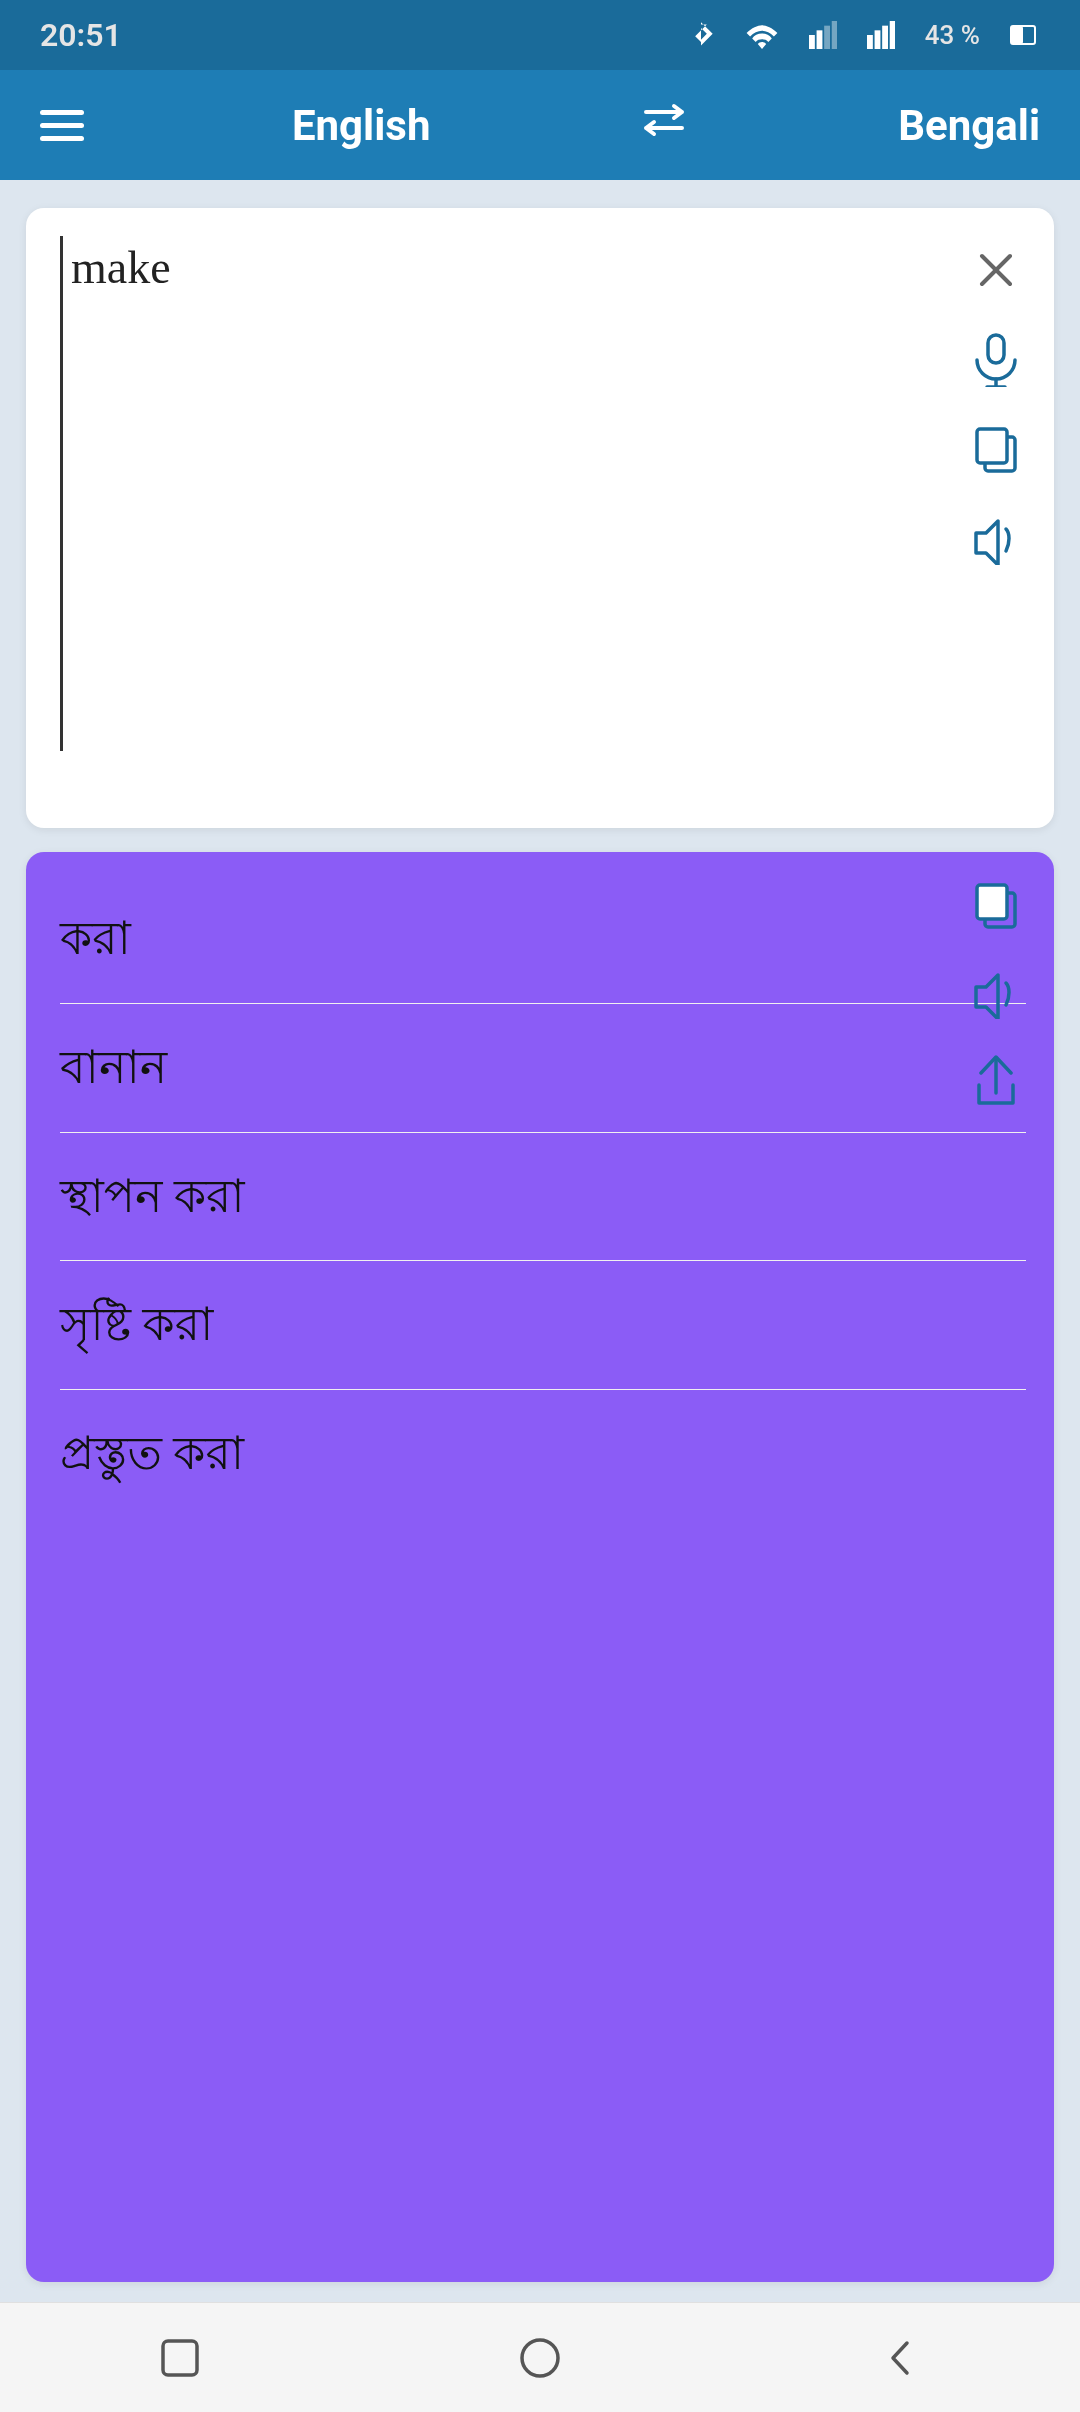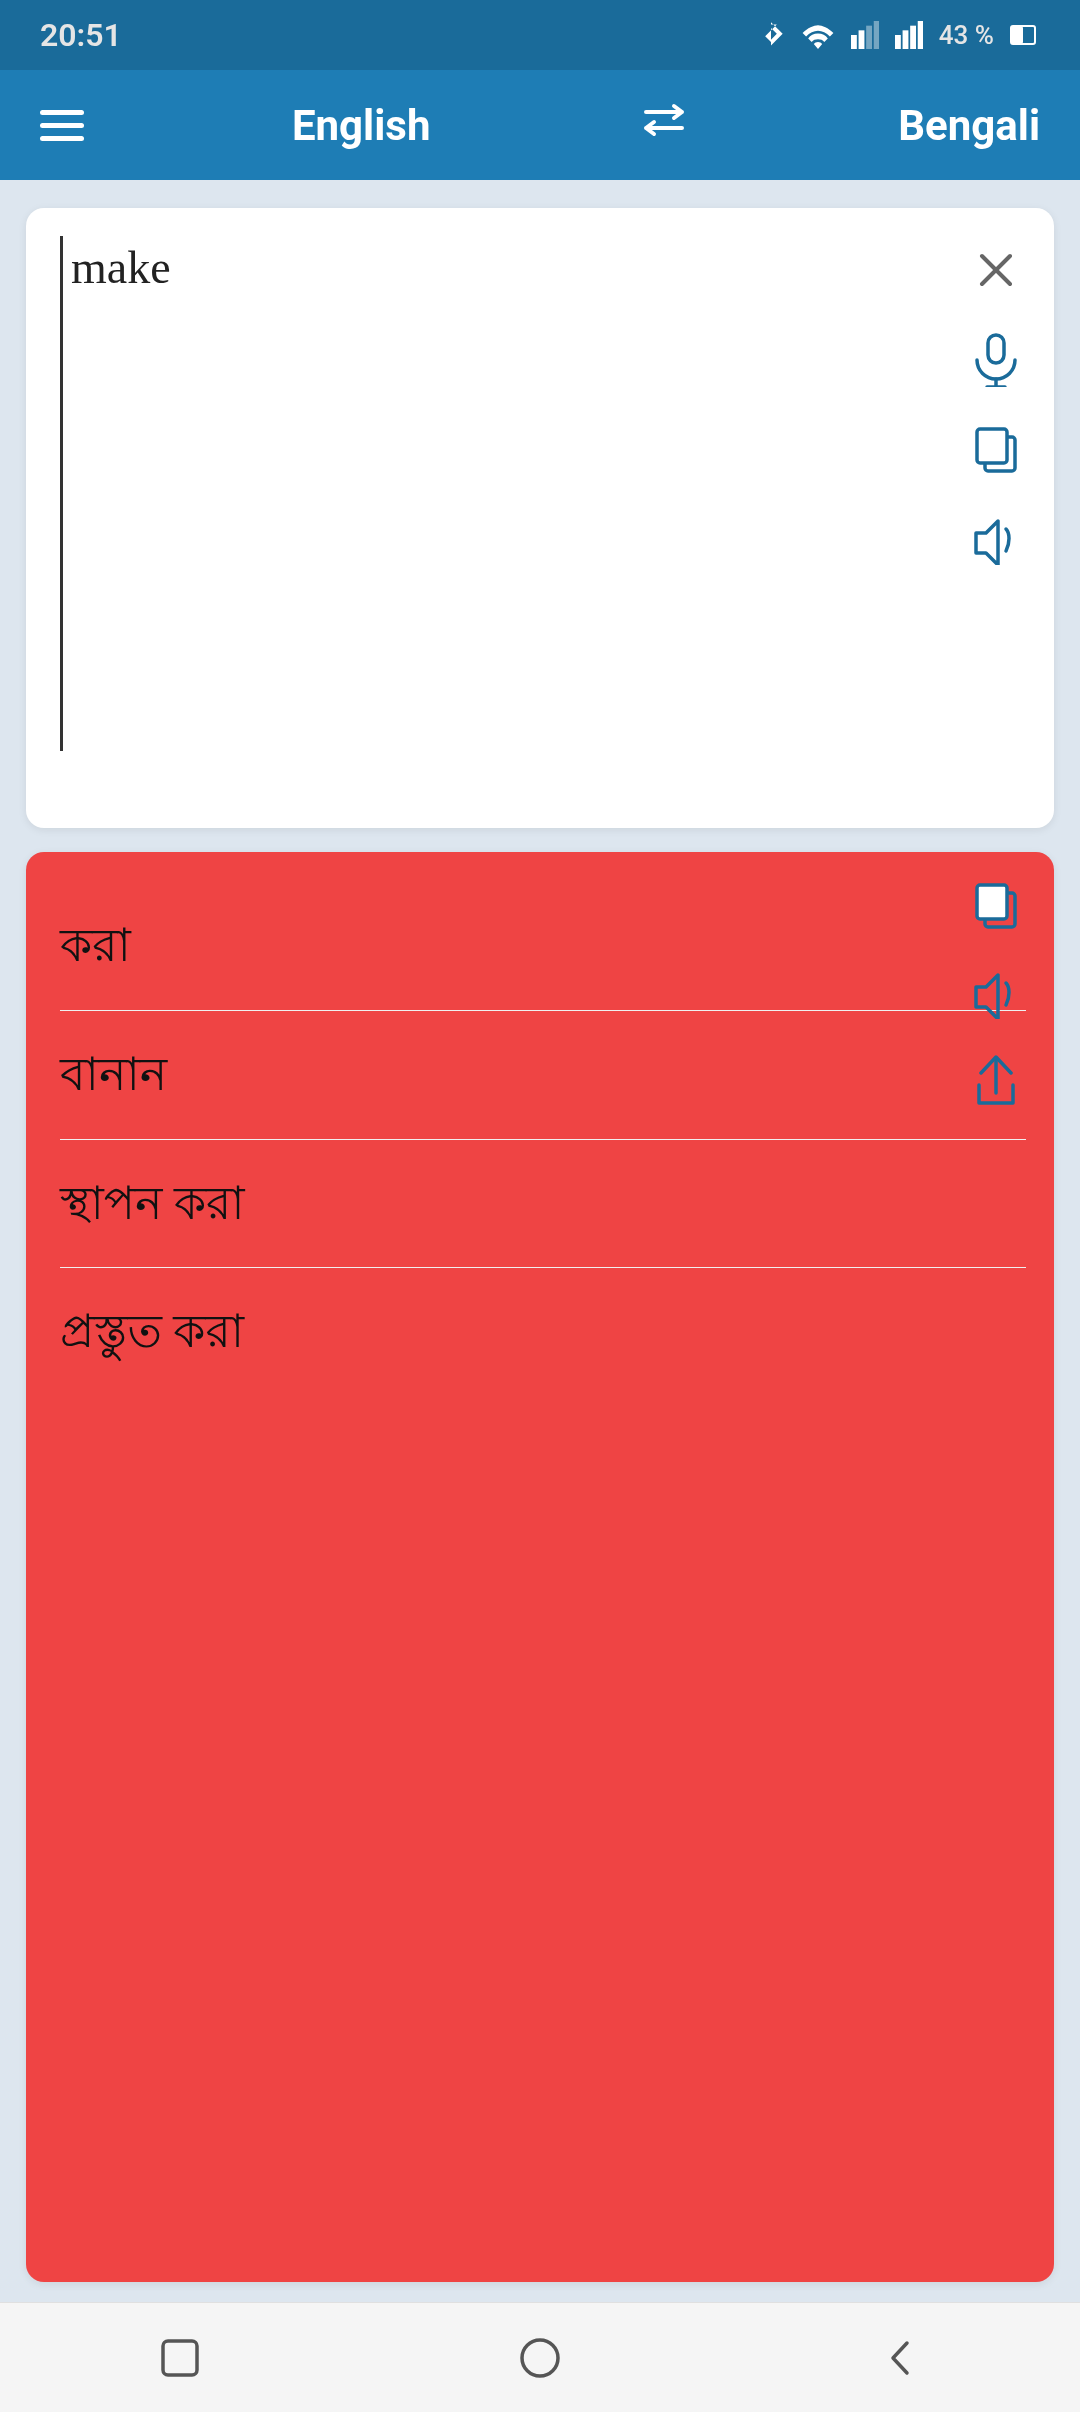--- a/index.html
+++ b/index.html
@@ -28,21 +28,21 @@
     }
 
     .status-time {
       font-size: 32px;
       font-weight: 600;
     }
 
     .status-icons {
       display: flex;
       align-items: center;
-      gap: 16px;
+      gap: 30px;
       font-size: 26px;
     }
 
     
     .top-nav {
       background: #1e7db5;
       height: 110px;
       display: flex;
       align-items: center;
       justify-content: space-between;
@@ -134,23 +134,23 @@
     }
 
     .action-icon-close {
       color: #555;
       font-size: 50px;
       cursor: pointer;
     }
 
     
     .result-card {
-      background: #ef4444;
+      background: #8b5cf6;
       border-radius: 18px;
-      padding: 10px 28px 30px 34px;
+      padding: 3px 28px 30px 34px;
       box-shadow: 0 2px 8px rgba(0,0,0,0.08);
       flex: 1;
       position: relative;
       min-height: 900px;
     }
 
     .result-header-icons {
       display: flex;
       flex-direction: column;
       align-items: center;
@@ -324,20 +324,21 @@
           <path d="M10 18l15-16 15 16" stroke="#1a6b9a" stroke-width="3.5" stroke-linecap="round" stroke-linejoin="round" fill="none"></path>
           <path d="M8 30v18h34V30" stroke="#1a6b9a" stroke-width="3.5" stroke-linecap="round" stroke-linejoin="round" fill="none"></path>
         </svg>
       </div>
     </div>
 
     <div class="result-translations">
       <div class="translation-item">করা</div>
       <div class="translation-item">বানান</div>
       <div class="translation-item">স্থাপন করা</div>
+      <div class="translation-item">সৃষ্টি করা</div>
       <div class="translation-item">প্রস্তুত করা</div>
     </div>
   </div>
 
 </div>
 
 <div class="bottom-nav">
 
   <div class="bottom-nav-icon">
     <svg width="50" height="50" viewBox="0 0 50 50" fill="none">

